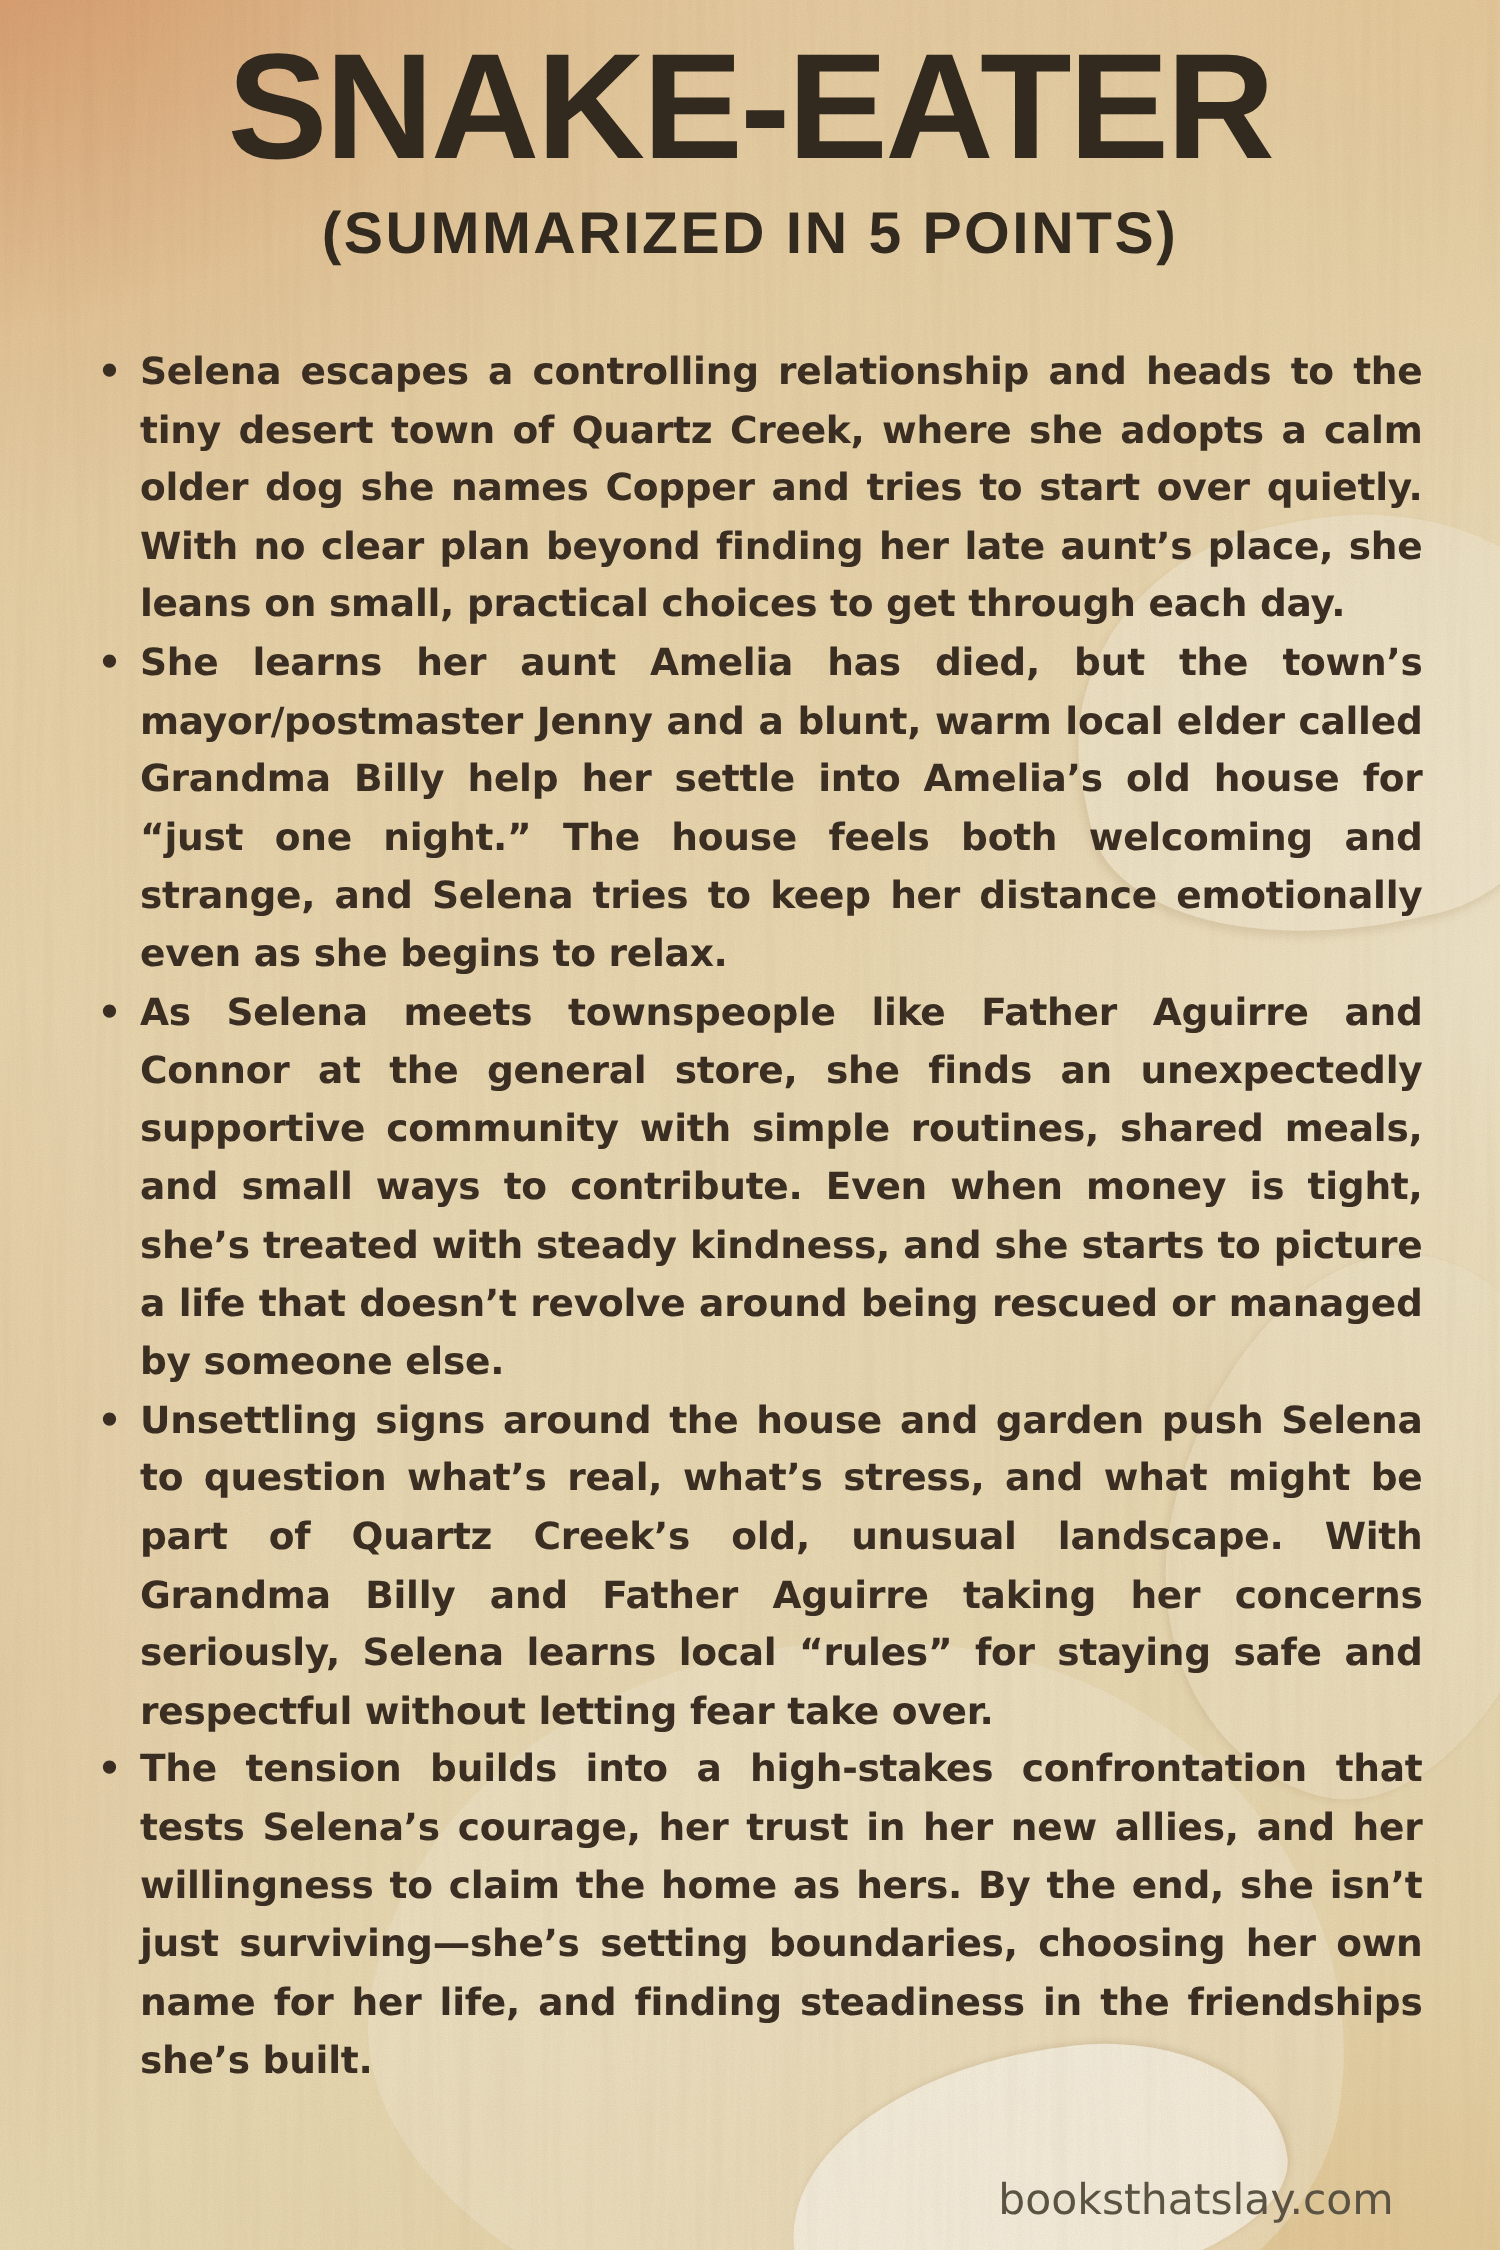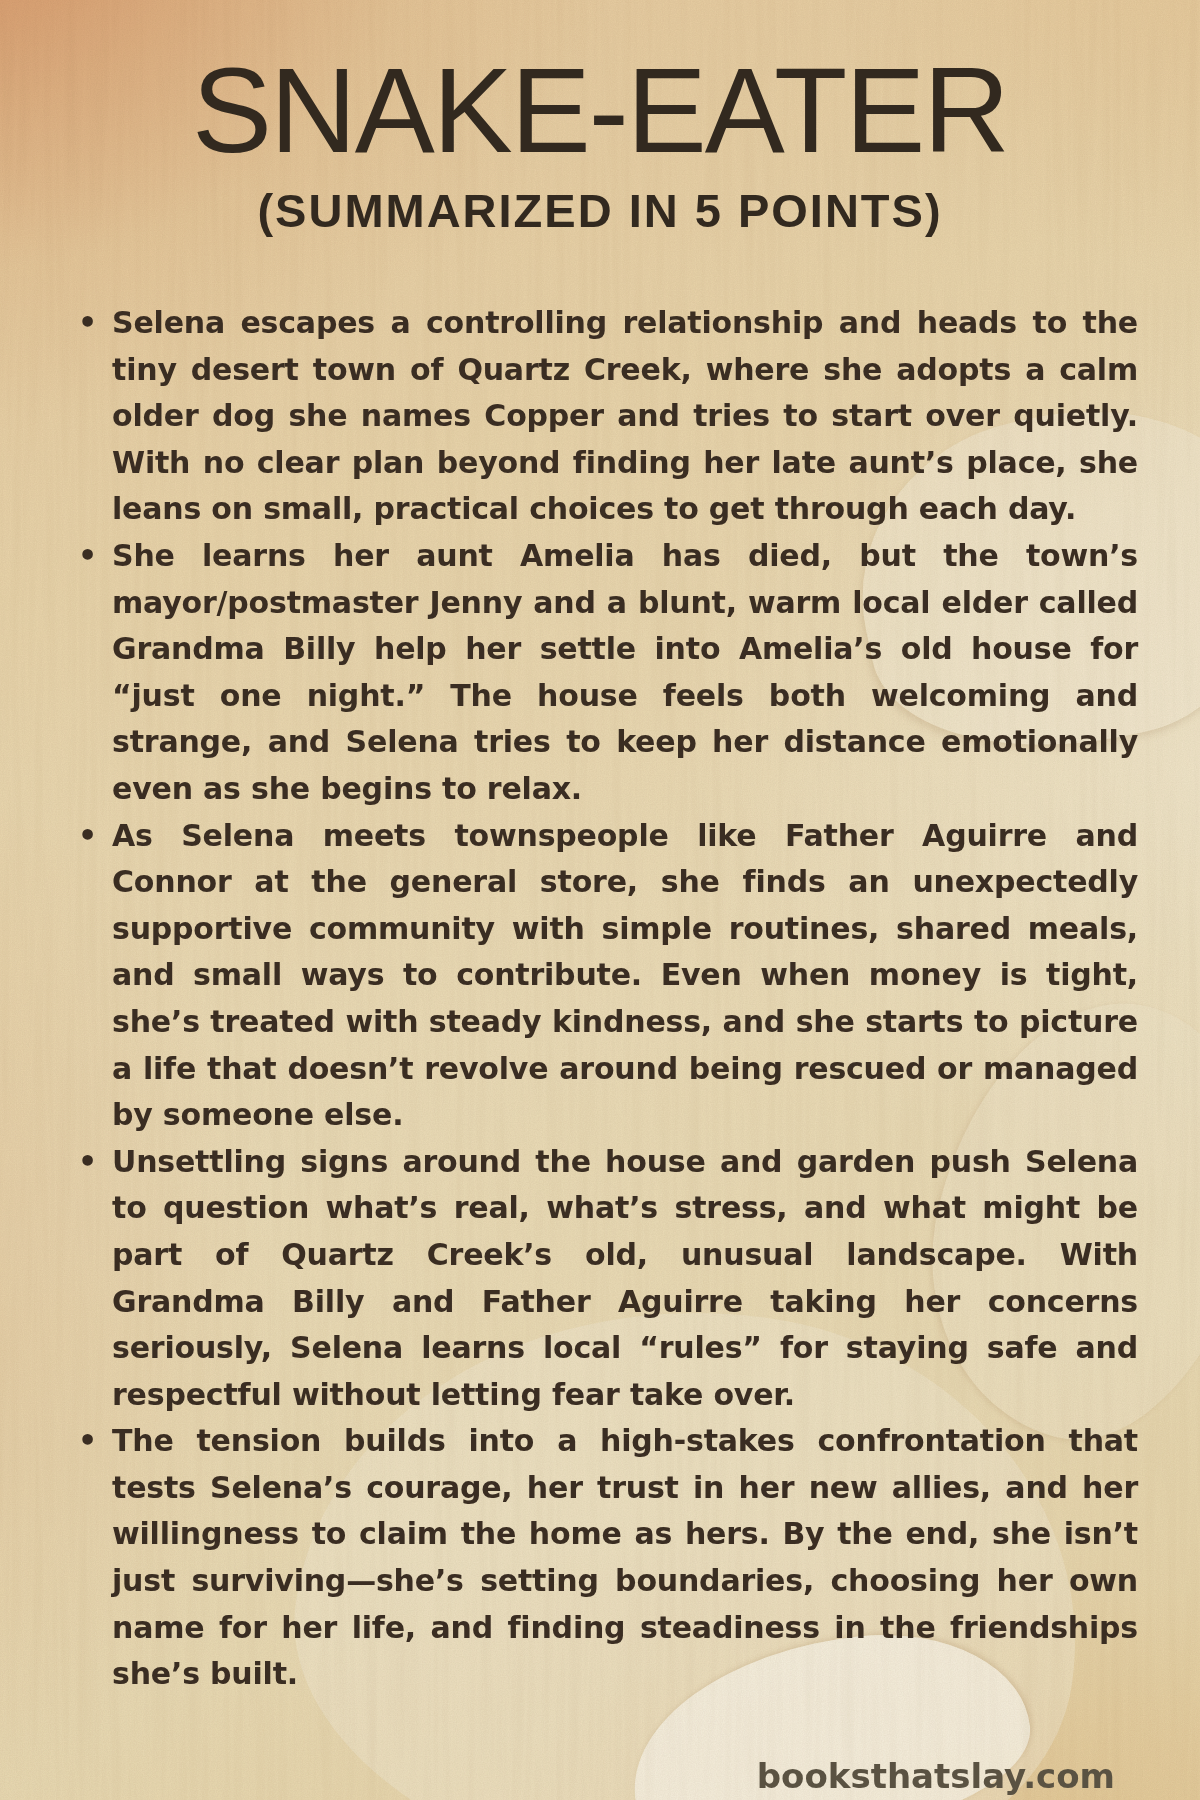--- a/index.html
+++ b/index.html
@@ -58,24 +58,24 @@
     position: absolute;
     inset: 0;
     mix-blend-mode: multiply;
     pointer-events: none;
   }
 
   
   .content { position: absolute; inset: 0; }
 
   .title {
-    margin: 50px 0 0;
+    margin: 25px 0 0;
     text-align: center;
     font-family: "Liberation Sans", sans-serif;
-    font-weight: normal;
+    font-weight: bold;
     font-size: 120px;
     line-height: 1.0;
     letter-spacing: -2px;
     color: var(--title-text, #32291f);
   }
 
   .subtitle {
     margin: 14px 0 0;
     text-align: center;
     font-family: "Liberation Sans", sans-serif;
@@ -102,23 +102,23 @@
   .points .dot {
     position: absolute;
     left: 8px;
     top: 0;
     font-size: 30px;
   }
 
   .watermark {
     position: absolute;
     right: 85px;
-    bottom: 4px;
+    bottom: 20px;
     font-family: "DejaVu Sans", sans-serif;
-    font-weight: bold;
+    font-weight: normal;
     font-size: 34px;
     color: var(--watermark-text, #5a5242);
   }
 </style>
 </head>
 <body>
 
 <div class="paper"></div>
 <div class="patch p1"></div>
 <div class="patch p2"></div>

